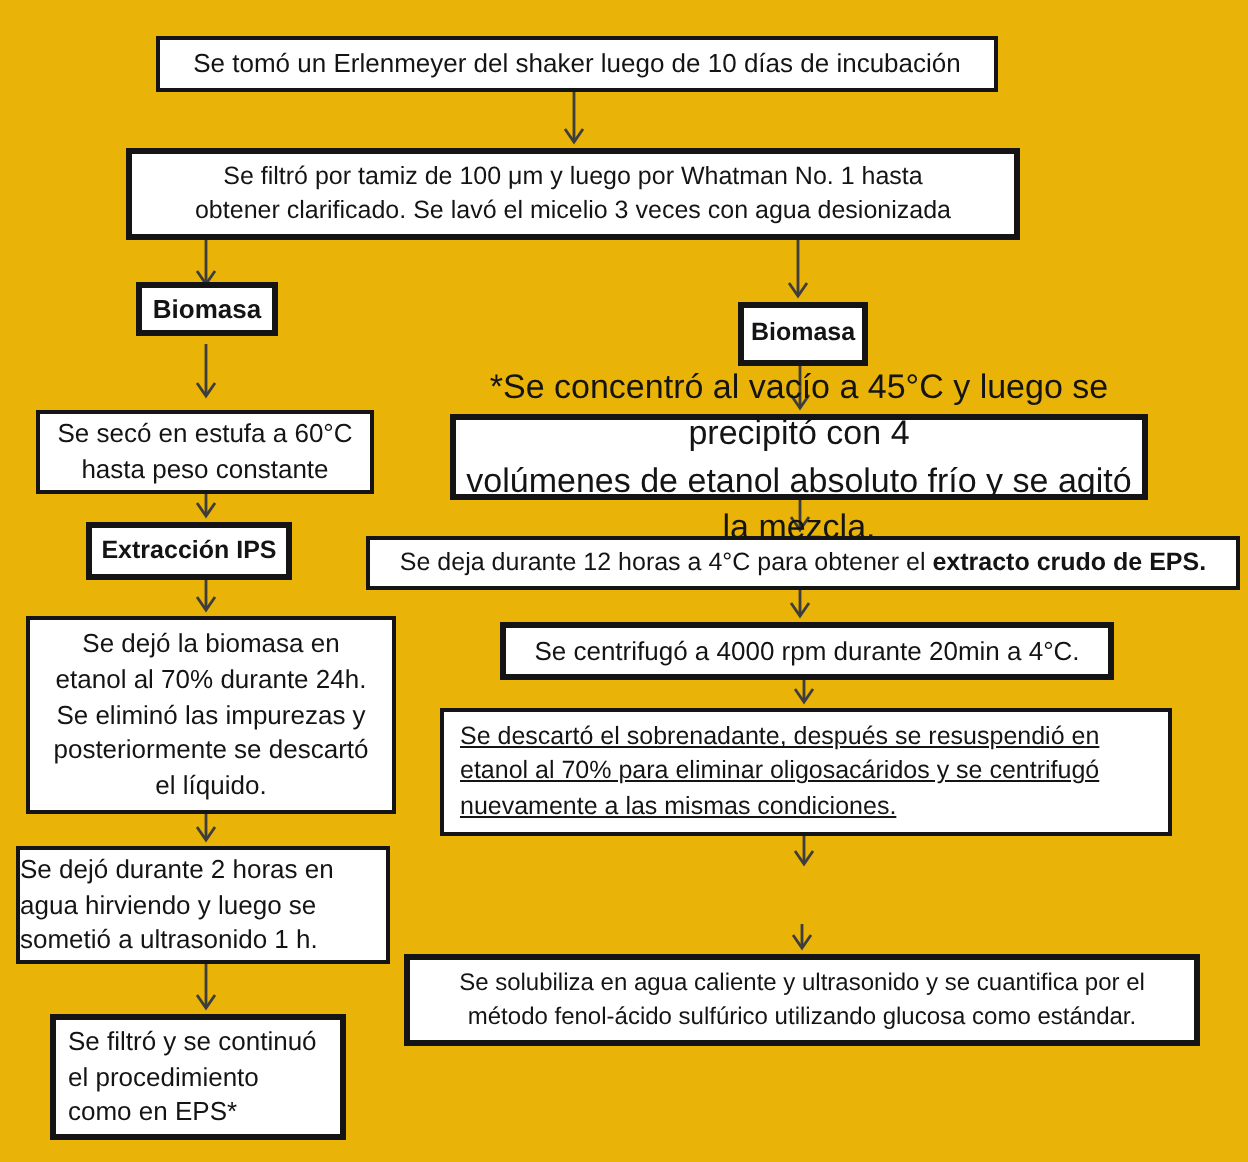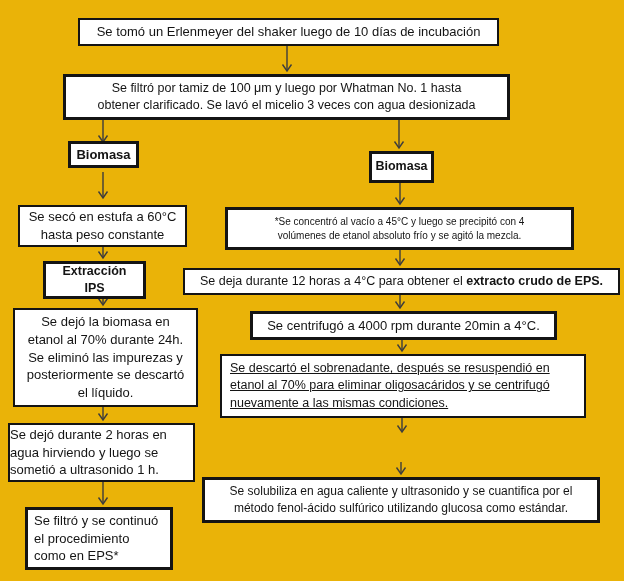--- a/index.html
+++ b/index.html
@@ -103,37 +103,37 @@
   <div class="node thick" style="left:63px; top:74px; width:447px; height:46px; font-size:12.5px;">Se filtró por tamiz de 100 μm y luego por Whatman No. 1 hasta
 obtener clarificado. Se lavó el micelio 3 veces con agua desionizada</div>
 
   <div class="node thick bold" style="left:68px; top:141px; width:71px; height:27px;">Biomasa</div>
 
   <div class="node thick bold" style="left:369px; top:151px; width:65px; height:32px; font-size:12.5px;">Biomasa</div>
 
   <div class="node" style="left:18px; top:205px; width:169px; height:42px;">Se secó en estufa a 60°C
 hasta peso constante</div>
 
-  <div class="node thick bold" style="left:43px; top:261px; width:103px; height:29px; font-size:12.5px; padding:16px;">Extracción IPS</div>
+  <div class="node thick bold" style="left:43px; top:261px; width:103px; height:29px; font-size:12.5px; padding:4px;">Extracción IPS</div>
 
   <div class="node" style="left:13px; top:308px; width:185px; height:99px;">Se dejó la biomasa en
 etanol al 70% durante 24h.
 Se eliminó las impurezas y
 posteriormente se descartó
 el líquido.</div>
 
   <div class="node left" style="left:8px; top:423px; width:187px; height:59px; padding-left:0;">Se dejó durante 2 horas en
 agua hirviendo y luego se
 sometió a ultrasonido 1 h.</div>
 
   <div class="node thick left" style="left:25px; top:507px; width:148px; height:63px; font-size:13px; padding-left:6px;">Se filtró y se continuó
 el procedimiento
 como en EPS*</div>
 
-  <div class="node thick" style="left:225px; top:207px; width:349px; height:43px; font-size:10px;">*Se concentró al vacío a 45°C y luego se precipitó con 4
+  <div class="node thick" style="left:225px; top:207px; width:349px; height:43px; font-size:17px;">*Se concentró al vacío a 45°C y luego se precipitó con 4
 volúmenes de etanol absoluto frío y se agitó la mezcla.</div>
 
   <div class="node nowrap inlinebox" style="left:183px; top:268px; width:437px; height:27px; font-size:12.5px; line-height:21px;"><span>Se deja durante 12 horas a 4°C para obtener el </span><span class="bold">extracto crudo de EPS.</span></div>
 
   <div class="node thick nowrap" style="left:250px; top:311px; width:307px; height:29px;">Se centrifugó a 4000 rpm durante 20min a 4°C.</div>
 
   <div class="node left" style="left:220px; top:354px; width:366px; height:64px; font-size:12.5px; padding-left:8px;text-decoration:underline;">Se descartó el sobrenadante, después se resuspendió en
 etanol al 70% para eliminar oligosacáridos y se centrifugó
 nuevamente a las mismas condiciones.</div>
 

